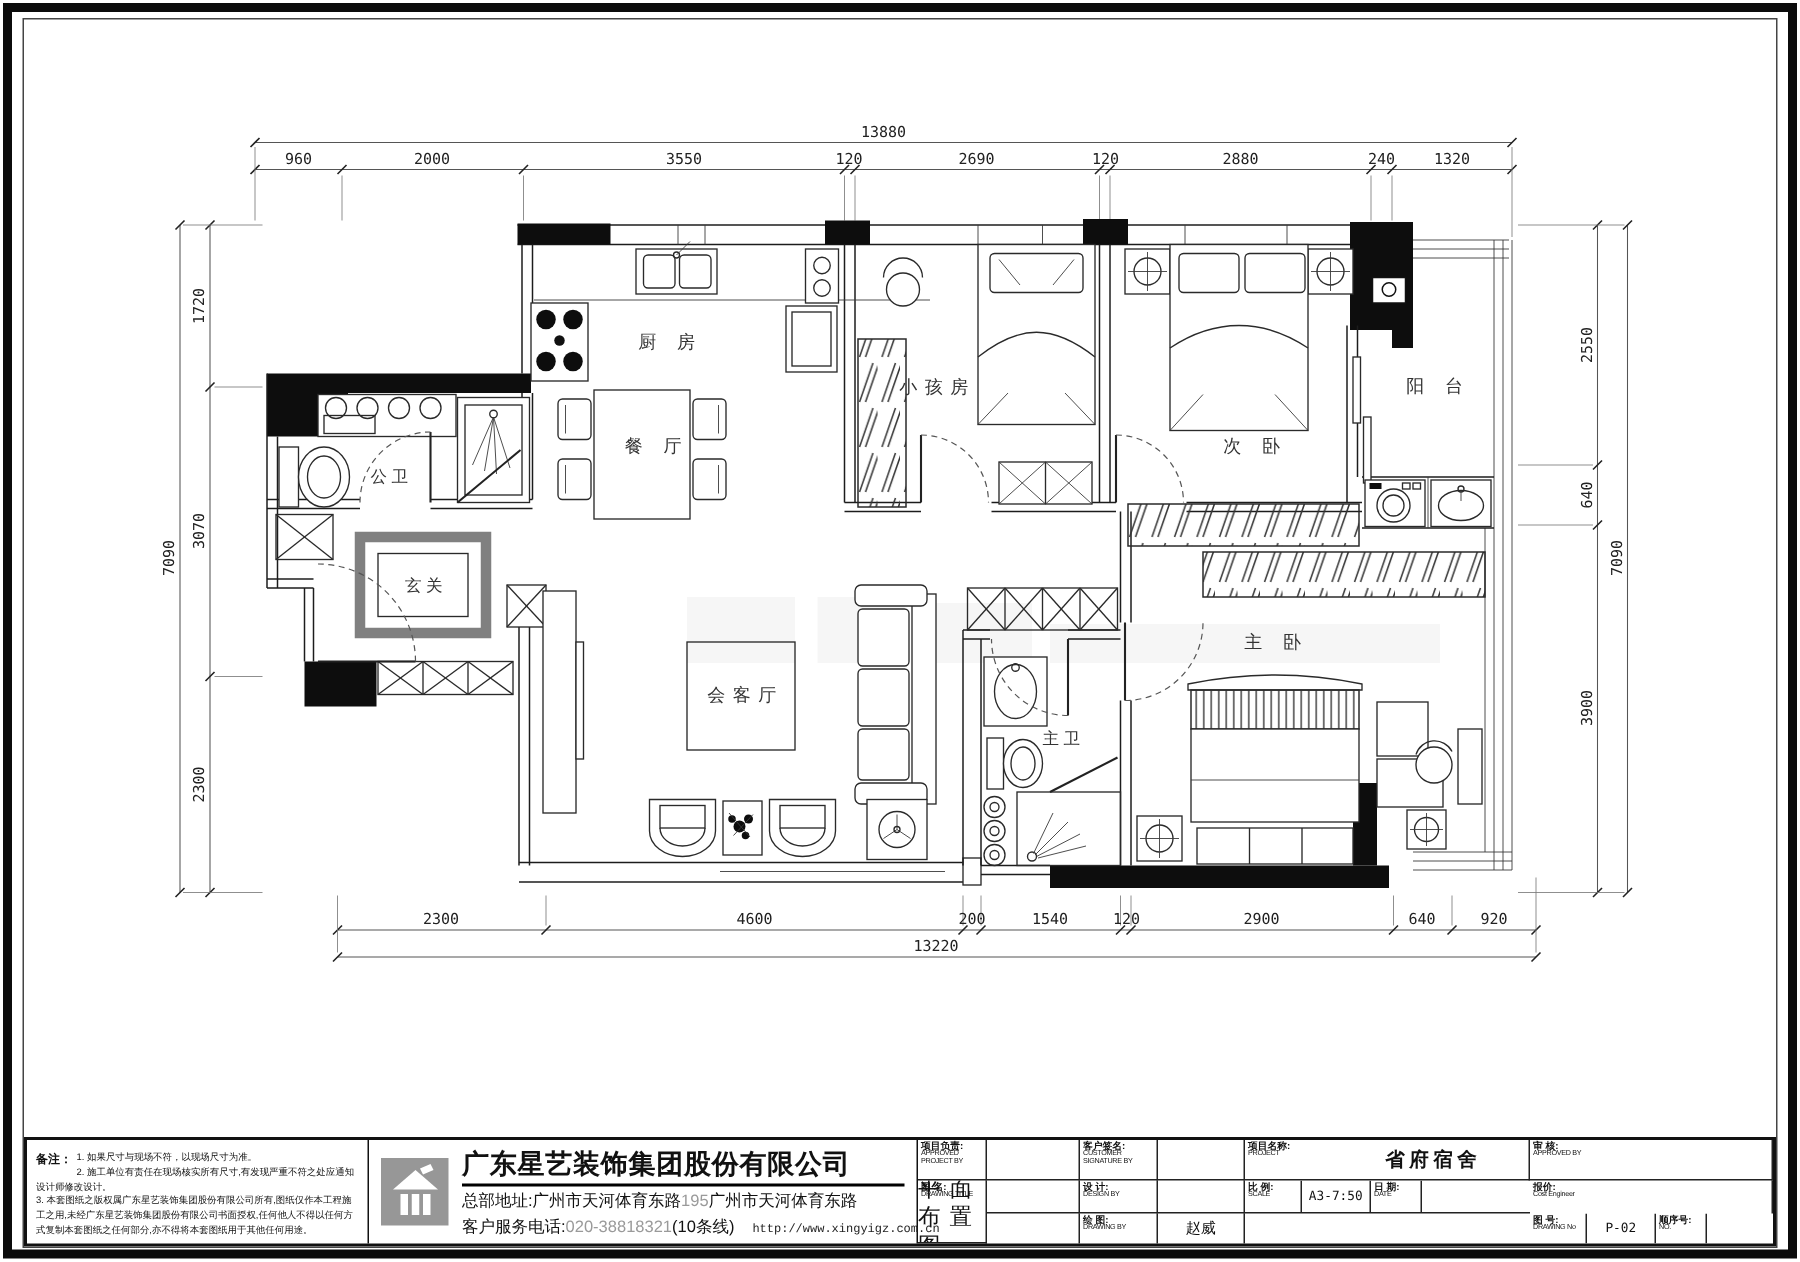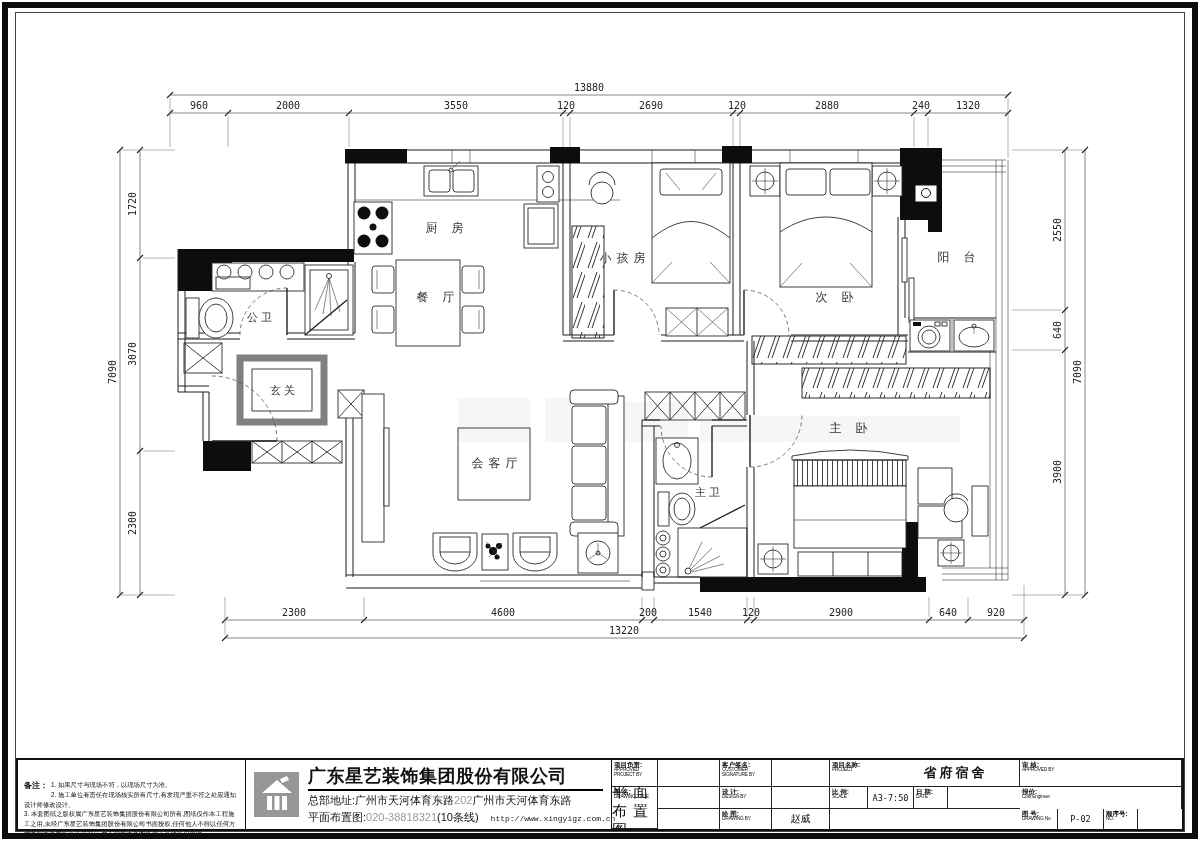--- a/index.html
+++ b/index.html
@@ -23,21 +23,21 @@
   .room{font-family:"DejaVu Sans",sans-serif;font-size:12px;fill:#333;letter-spacing:5px;}
   .roomS{font-family:"DejaVu Sans",sans-serif;font-size:11px;fill:#333;letter-spacing:3px;}
   .dash{stroke:#555;stroke-width:.8;fill:none;stroke-dasharray:4 3;}
   .leaf{stroke:#222;stroke-width:1.4;fill:none;}
   .wm{fill:#efefef;}
 
   
   .tb{position:absolute;left:16px;right:16px;bottom:10px;height:73px;border:2px solid #111;
       display:flex;background:#fff;box-sizing:border-box;}
   .tbc{border-right:1.5px solid #111;box-sizing:border-box;}
-  .notes{width:228px;padding:20px 6px 2px 6px;font-size:6.3px;line-height:1.55;color:#111;}
+  .notes{width:228px;padding:7px 6px 2px 6px;font-size:6.3px;line-height:1.55;color:#111;}
   .notes .nt{font-size:8px;font-weight:bold;float:left;margin-right:3px;}
   .comp{width:366px;display:flex;align-items:center;padding:2px 8px;gap:9px;}
   .logo{width:45px;height:45px;background:#979797;flex:none;display:flex;align-items:center;justify-content:center;}
   .comp-text{min-width:0;}
   .comp-name{font-size:18px;font-weight:bold;letter-spacing:.5px;border-bottom:2.5px solid #000;
              white-space:nowrap;padding-bottom:1px;}
   .comp-line{font-size:11px;margin-top:2px;white-space:nowrap;}
   .gray{color:#9a9a9a;}
   .web{font-size:8px;font-family:Liberation Mono, monospace;margin-left:12px;color:#222;margin-top:18px;}
   .grid{flex:1;display:grid;grid-template-columns:46px 62px 52px 58px 190px 1fr;
@@ -596,22 +596,22 @@
         <svg width="38" height="38" viewBox="0 0 38 38">
           <path d="M4,17 L19,4 L34,17 Z" fill="#fff"></path>
           <path d="M22,3 l7,-3 2,4 -7,3 z" fill="#fff"></path>
           <rect x="9" y="20" width="5" height="14" fill="#fff"></rect>
           <rect x="16.5" y="20" width="5" height="14" fill="#fff"></rect>
           <rect x="24" y="20" width="5" height="14" fill="#fff"></rect>
         </svg>
       </div>
       <div class="comp-text">
         <div class="comp-name">广东星艺装饰集团股份有限公司</div>
-        <div class="comp-line"><span>总部地址:广州市天河体育东路</span><span class="gray">202</span><span>广州市天河体育东路</span></div>
-        <div class="comp-line"><span>平面布置图:</span><span class="gray">020-38818321</span><span>(10条线)</span><span class="web">http://www.xingyigz.com.cn</span></div>
+        <div class="comp-line"><span>总部地址:广州市天河体育东路</span><span class="gray">195</span><span>广州市天河体育东路</span></div>
+        <div class="comp-line"><span>客户服务电话:</span><span class="gray">020-38818321</span><span>(10条线)</span><span class="web">http://www.xingyigz.com.cn</span></div>
       </div>
     </div>
 
     <div class="grid">
 
       <div class="cell">
         <span class="cn">项目负责:</span>
         <span class="en">APPROVED PROJECT BY</span>
       </div>
       <div class="cell"></div>

